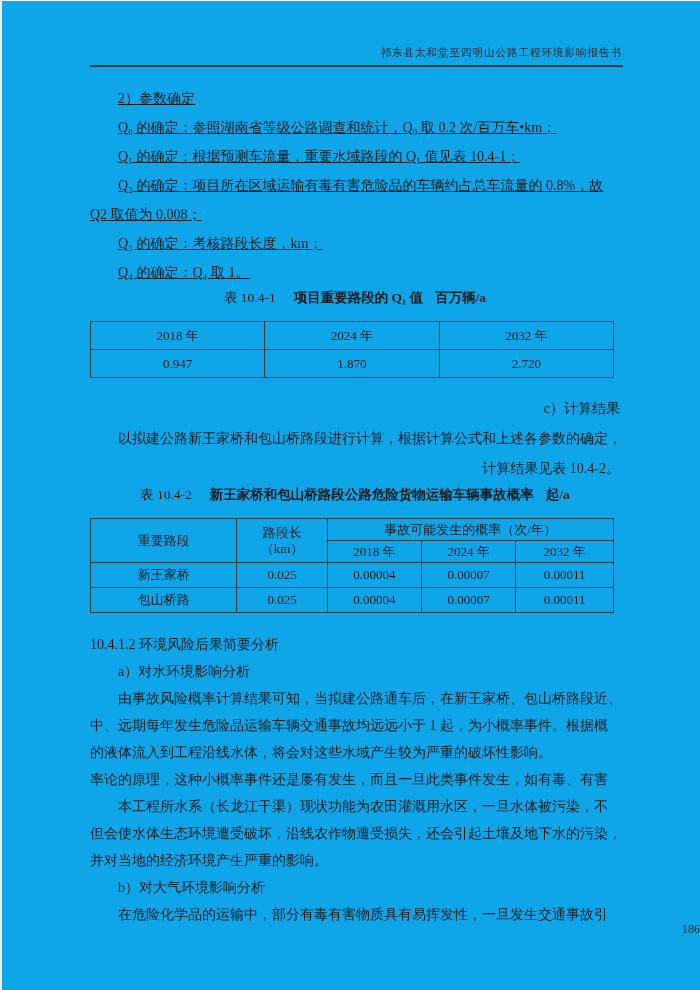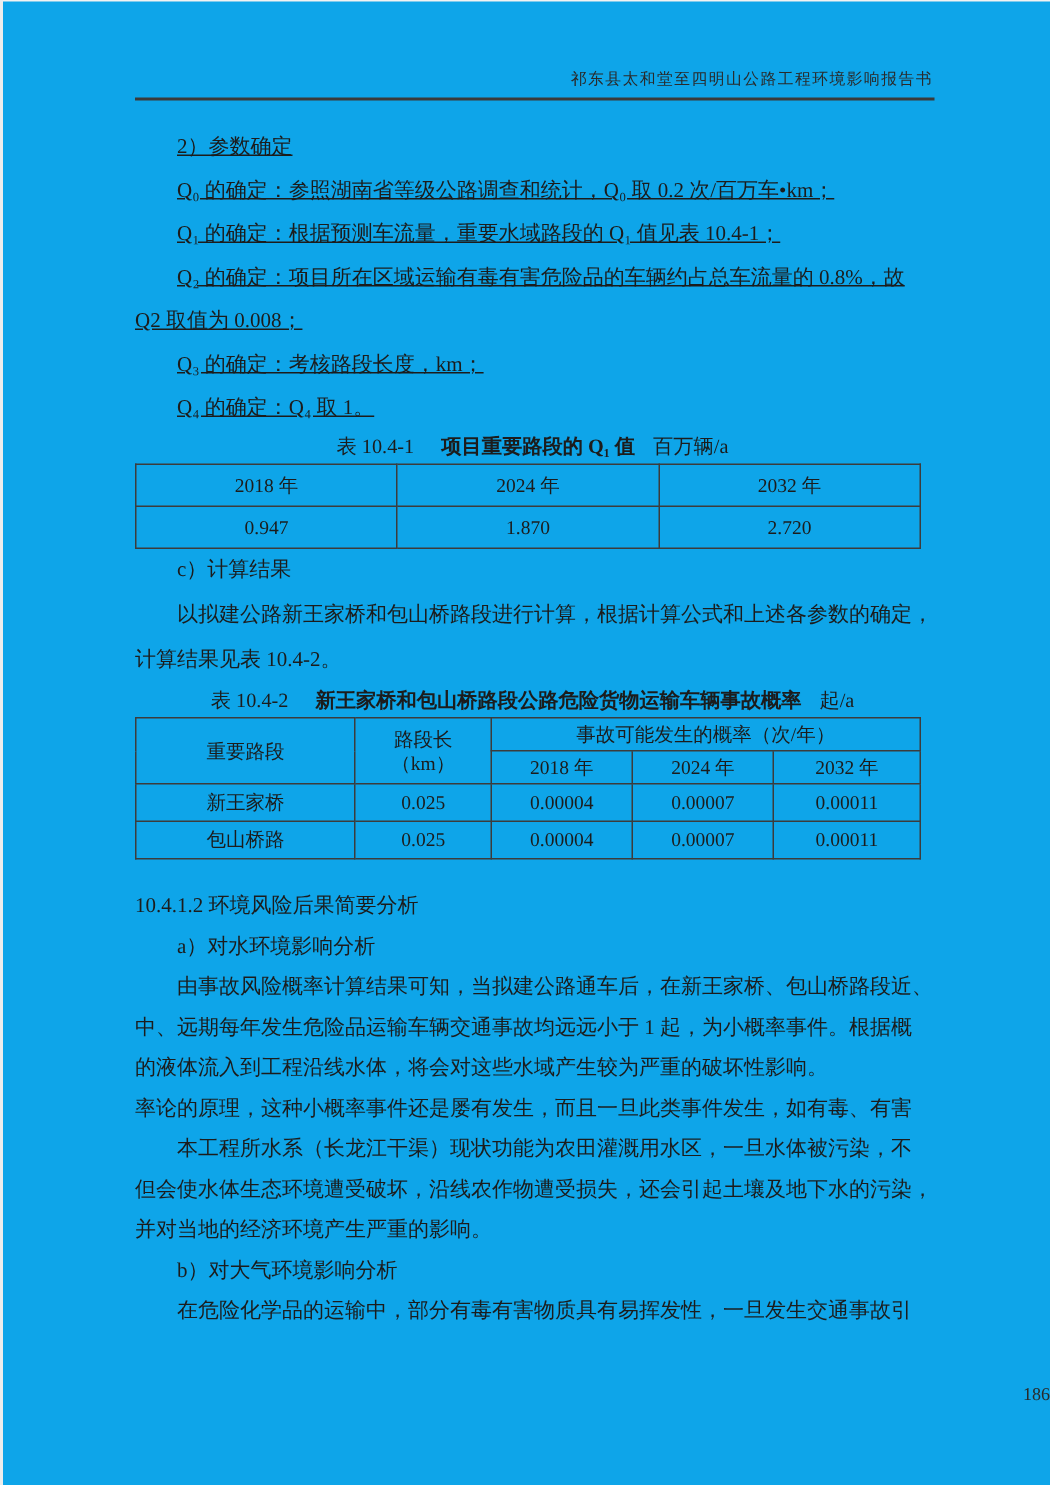--- a/index.html
+++ b/index.html
@@ -23,32 +23,32 @@
   }
   .body-col {
     position:absolute; top:84px; left:90px; width:530px;
     font-size:14px; color:#1c1c1c;
   }
   .ln { white-space:nowrap; }
   .block-a .ln { line-height:29px; height:29px;text-decoration:underline; }
   .block-b .ln { line-height:30px; height:30px; }
   .block-c .ln { line-height:27px; height:27px; }
   .indent { padding-left:28px; }
-  .block-b { margin-top:0; }
+  .block-b { margin-top:16px;text-align:right; }
   .block-c { margin-top:18px; }
   .tbl-caption {
     text-align:center; font-size:13.5px; height:22px; line-height:22px;
     white-space:nowrap;
   }
   .tbl-caption .cap-num { font-weight:normal; margin-right:18px; }
   .tbl-caption .cap-title { font-weight:bold; }
-  .tbl-caption .cap-unit { font-weight:normal; margin-left:12px; }
+  .tbl-caption .cap-unit { font-weight:bold; margin-left:12px; }
   table.doc {
     border-collapse:collapse; table-layout:fixed;
-    width:524px; margin:0 0 0 0;
+    width:524px; margin:12px 0 0 0;
     font-size:13px; color:#1c1c1c;border-radius:26px;
   }
   table.doc td, table.doc th {
     border:1px solid #3c3c3c;
     text-align:center; vertical-align:middle;
     font-weight:normal; padding:0 2px;
   }
   table.t1 td { height:27px; }
   table.t2 .hdr-row td { height:21px; }
   table.t2 .data-row td { height:24px; }

